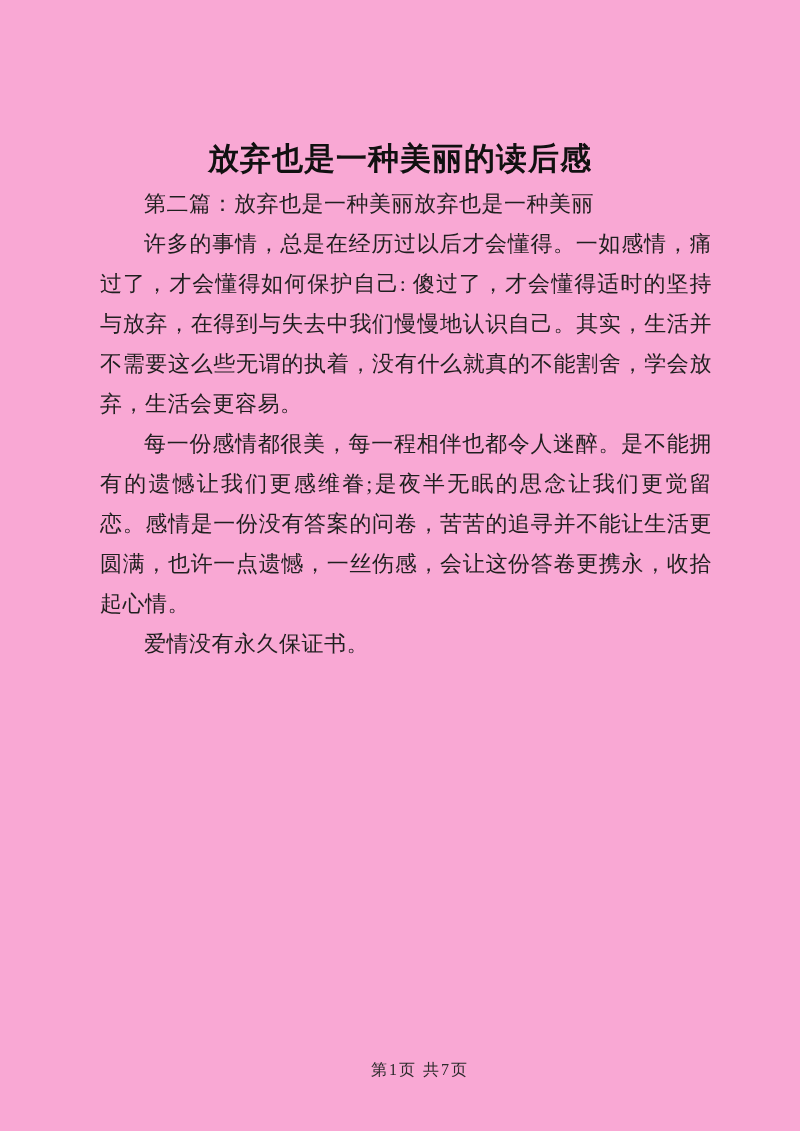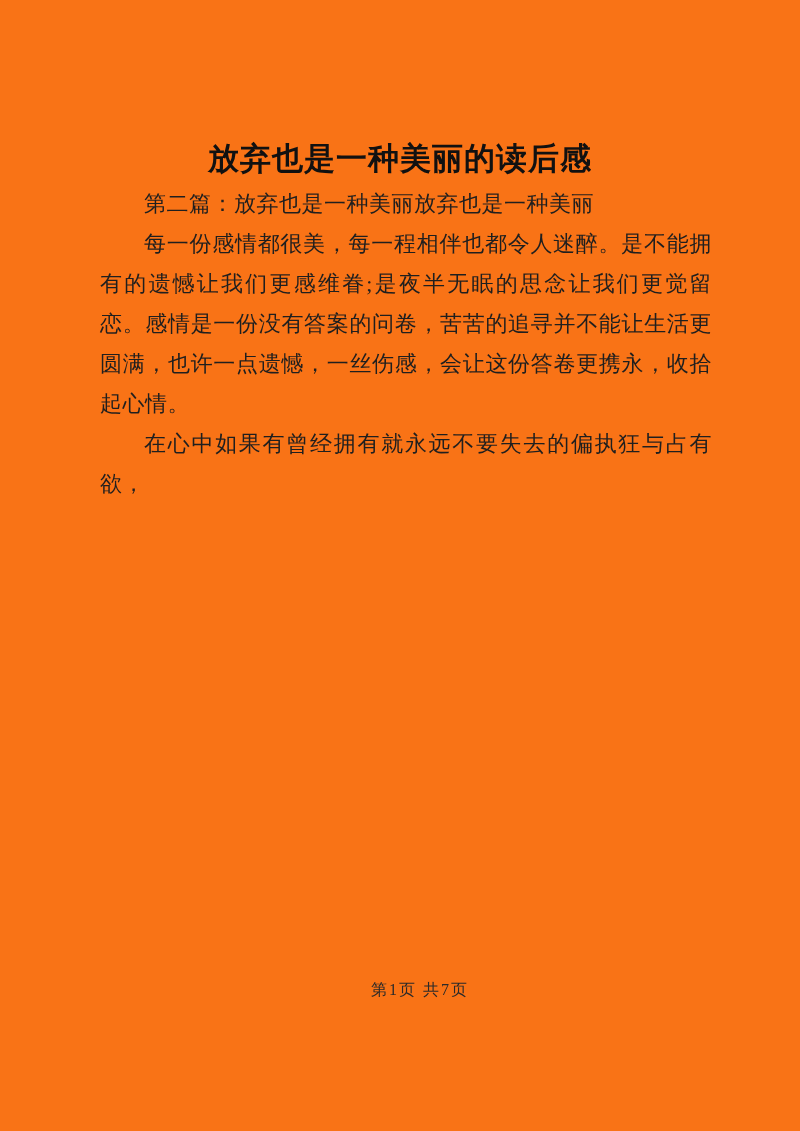--- a/index.html
+++ b/index.html
@@ -4,21 +4,21 @@
 <style>
   html, body {
     margin: 0;
     padding: 0;
     background: #ffffff;
   }
   .page {
     position: relative;
     width: 800px;
     height: 1131px;
-    background: #f97316;
+    background: #f9a8d4;
     overflow: hidden;
     font-family: "Liberation Serif", serif;
     color: #222222;
   }
   .doc-title {
     margin: 0;
     padding-top: 140px;
     text-align: center;
     font-size: 31px;
     line-height: 38px;
@@ -34,21 +34,21 @@
     margin: 0;
     font-size: 22px;
     line-height: 40px;
     text-indent: 2em;
     text-align: justify;
     letter-spacing: 0.5px;
     color: #1f1f1f;
   }
   .footer {
     position: absolute;
-    top: 980px;
+    top: 1060px;
     left: 0;
     width: 100%;
     text-align: center;
   }
   .footer span {
     position: relative;
     left: 20px;          
     font-size: 16px;
     letter-spacing: 2px;
     color: #2a2a2a;
@@ -56,21 +56,22 @@
 </style>
 </head>
 <body>
 
 <div class="page">
 
   <h1 class="doc-title">放弃也是一种美丽的读后感</h1>
 
   <div class="content">
     <p class="para">第二篇：放弃也是一种美丽放弃也是一种美丽</p>
+    <p class="para">许多的事情，总是在经历过以后才会懂得。一如感情，痛过了，才会懂得如何保护自己: 傻过了，才会懂得适时的坚持与放弃，在得到与失去中我们慢慢地认识自己。其实，生活并不需要这么些无谓的执着，没有什么就真的不能割舍，学会放弃，生活会更容易。</p>
     <p class="para">每一份感情都很美，每一程相伴也都令人迷醉。是不能拥有的遗憾让我们更感维眷;是夜半无眠的思念让我们更觉留恋。感情是一份没有答案的问卷，苦苦的追寻并不能让生活更圆满，也许一点遗憾，一丝伤感，会让这份答卷更携永，收拾起心情。</p>
-    <p class="para">在心中如果有曾经拥有就永远不要失去的偏执狂与占有欲，</p>
+    <p class="para">爱情没有永久保证书。</p>
   </div>
 
   <div class="footer">
     <span>第1页 共7页</span>
   </div>
 
 </div>
 
 </body></html>

